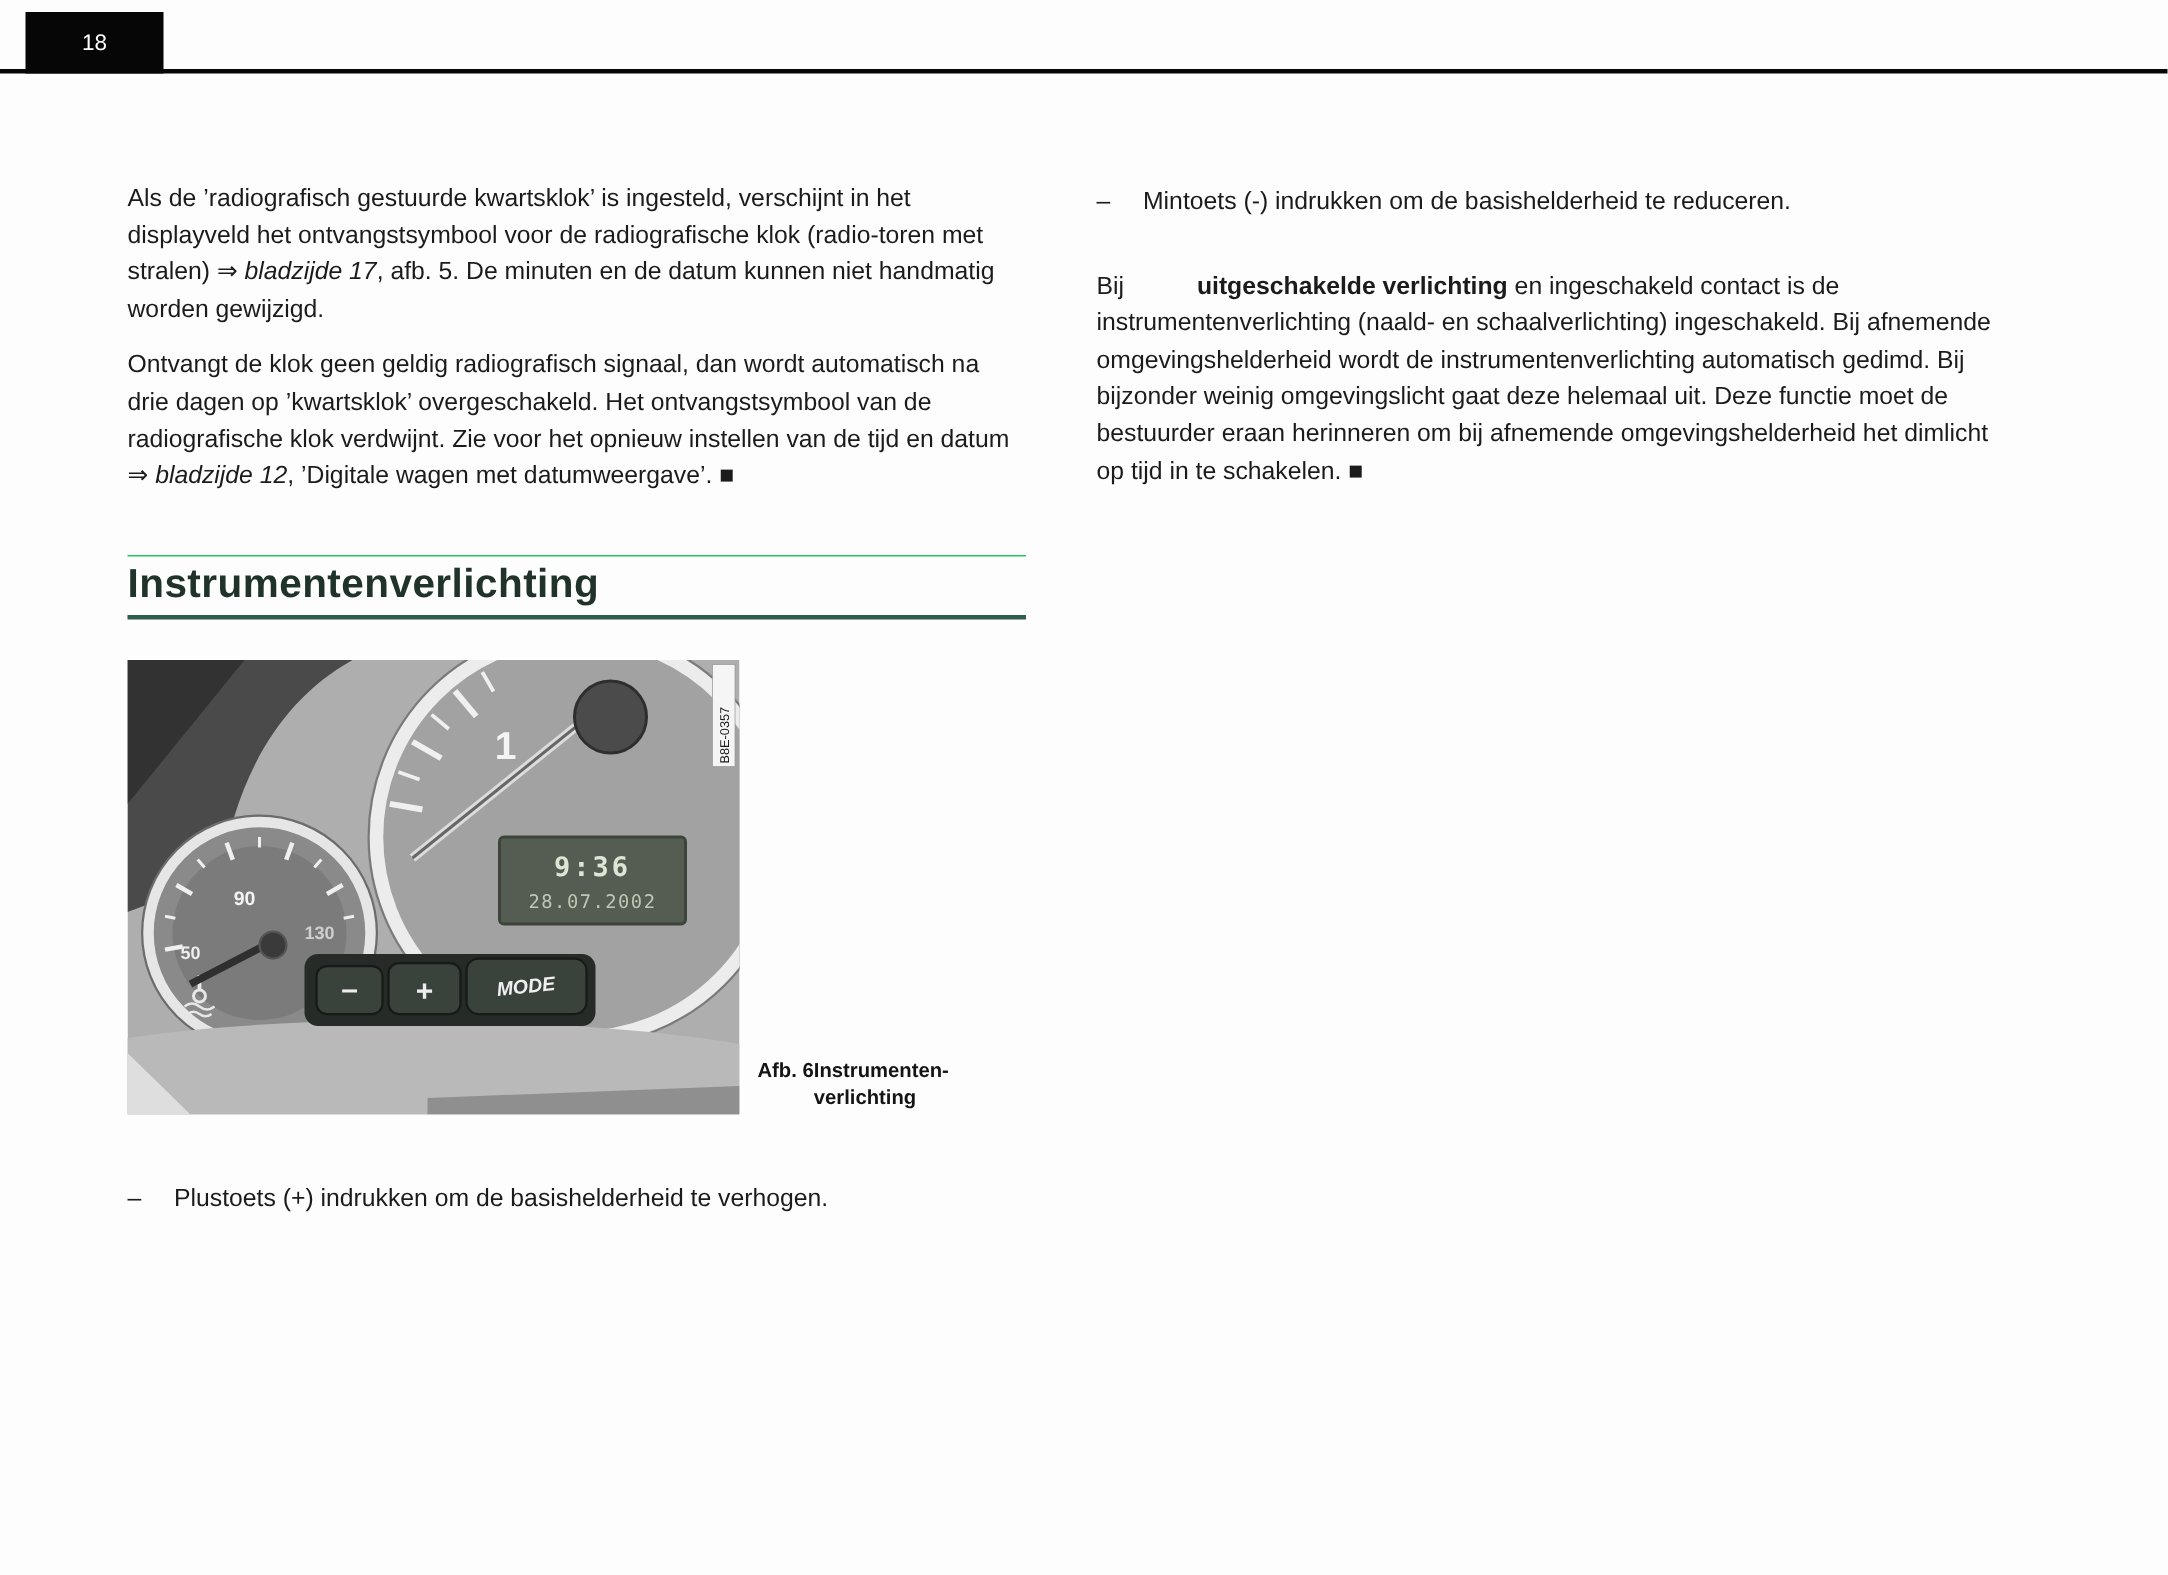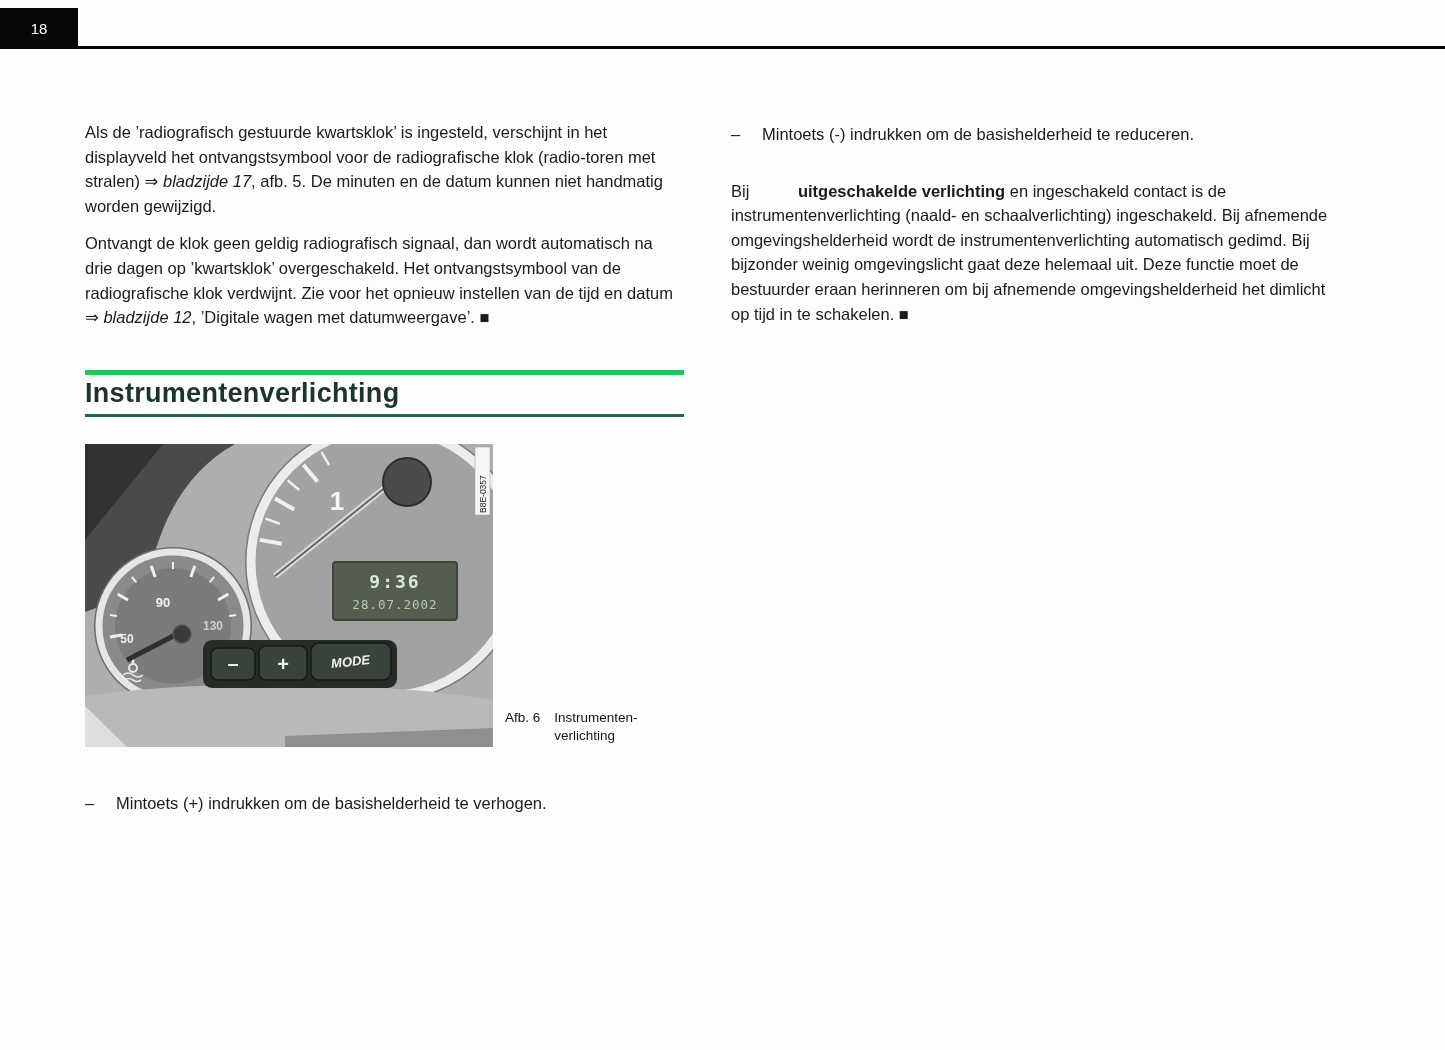--- a/index.html
+++ b/index.html
@@ -2,48 +2,48 @@
 <html><head>
 <meta charset="utf-8">
 <style>
   * { margin:0; padding:0; box-sizing:border-box; }
   html,body { width:1445px; height:1050px; }
   body {
     position:relative; background:#fdfdfd; overflow:hidden;
     font-family:"Liberation Sans", sans-serif; color:#1b1b1b;
   }
   .page-tab {
-    position:absolute; left:0; top:8px; width:78px; height:41px;
+    position:absolute; left:17px; top:8px; width:92px; height:41px;
     background:#060606; color:#ffffff; font-size:15px;
     display:flex; align-items:center; justify-content:center;
   }
   .top-rule { position:absolute; left:0; top:46px; width:100%; height:3px; background:#060606; }
 
   .col { position:absolute; font-size:16.5px; line-height:24.6px; }
   .col-left  { left:85px;  top:120px; width:599px; }
   .col-right { left:731px; top:122px; width:604px; }
 
   p.para { margin-bottom:13px; }
   .xref { font-style:italic;margin-top:22px; }
   .bold { font-weight:bold;margin-left:44px; }
 
   .section-heading {
     margin-top:40px; padding:6px 0 9px;
     font-size:27px; font-weight:bold; letter-spacing:.3px; color:#1f332a;
-    border-top:5px solid #22c55e; border-bottom:3px solid #2f5f4c;
+    border-top:1px solid #22c55e; border-bottom:3px solid #2f5f4c;
   }
 
   .figure-row { position:relative; margin-top:27px; height:303px; }
   .figure { position:absolute; left:0; top:0; width:408px; height:303px; }
   .figure svg { display:block; }
 
   .caption {
     position:absolute; left:420px; bottom:2px;
-    display:flex; gap:14px;
-    font-size:13.5px; font-weight:normal; line-height:18px; color:#141414;
+    display:flex; 
+    font-size:13.5px; font-weight:bold; line-height:18px; color:#141414;
   }
   .caption-text span { display:block; }
 
   .bullet { display:flex; }
   .bullet .dash { width:31px; flex:0 0 31px; }
   .col-left  .bullet { margin-top:44px; }
   .col-left  .bullet .btext { max-width:445px; }
   .col-right .bullet { margin-bottom:32px; }
   .col-right .bullet .btext { max-width:455px; }
 
@@ -155,21 +155,21 @@
       <span>Afb. 6</span>
       <span class="caption-text">
         <span>Instrumenten-</span>
         <span>verlichting</span>
       </span>
     </div>
   </div>
 
   <div class="bullet">
     <span class="dash">–</span>
-    <span class="btext">Mintoets (+) indrukken om de basishelderheid te verhogen.</span>
+    <span class="btext">Plustoets (+) indrukken om de basishelderheid te verhogen.</span>
   </div>
 
 </div>
 
 <div class="col col-right">
 
   <div class="bullet">
     <span class="dash">–</span>
     <span class="btext">Mintoets (-) indrukken om de basishelderheid te reduceren.</span>
   </div>

